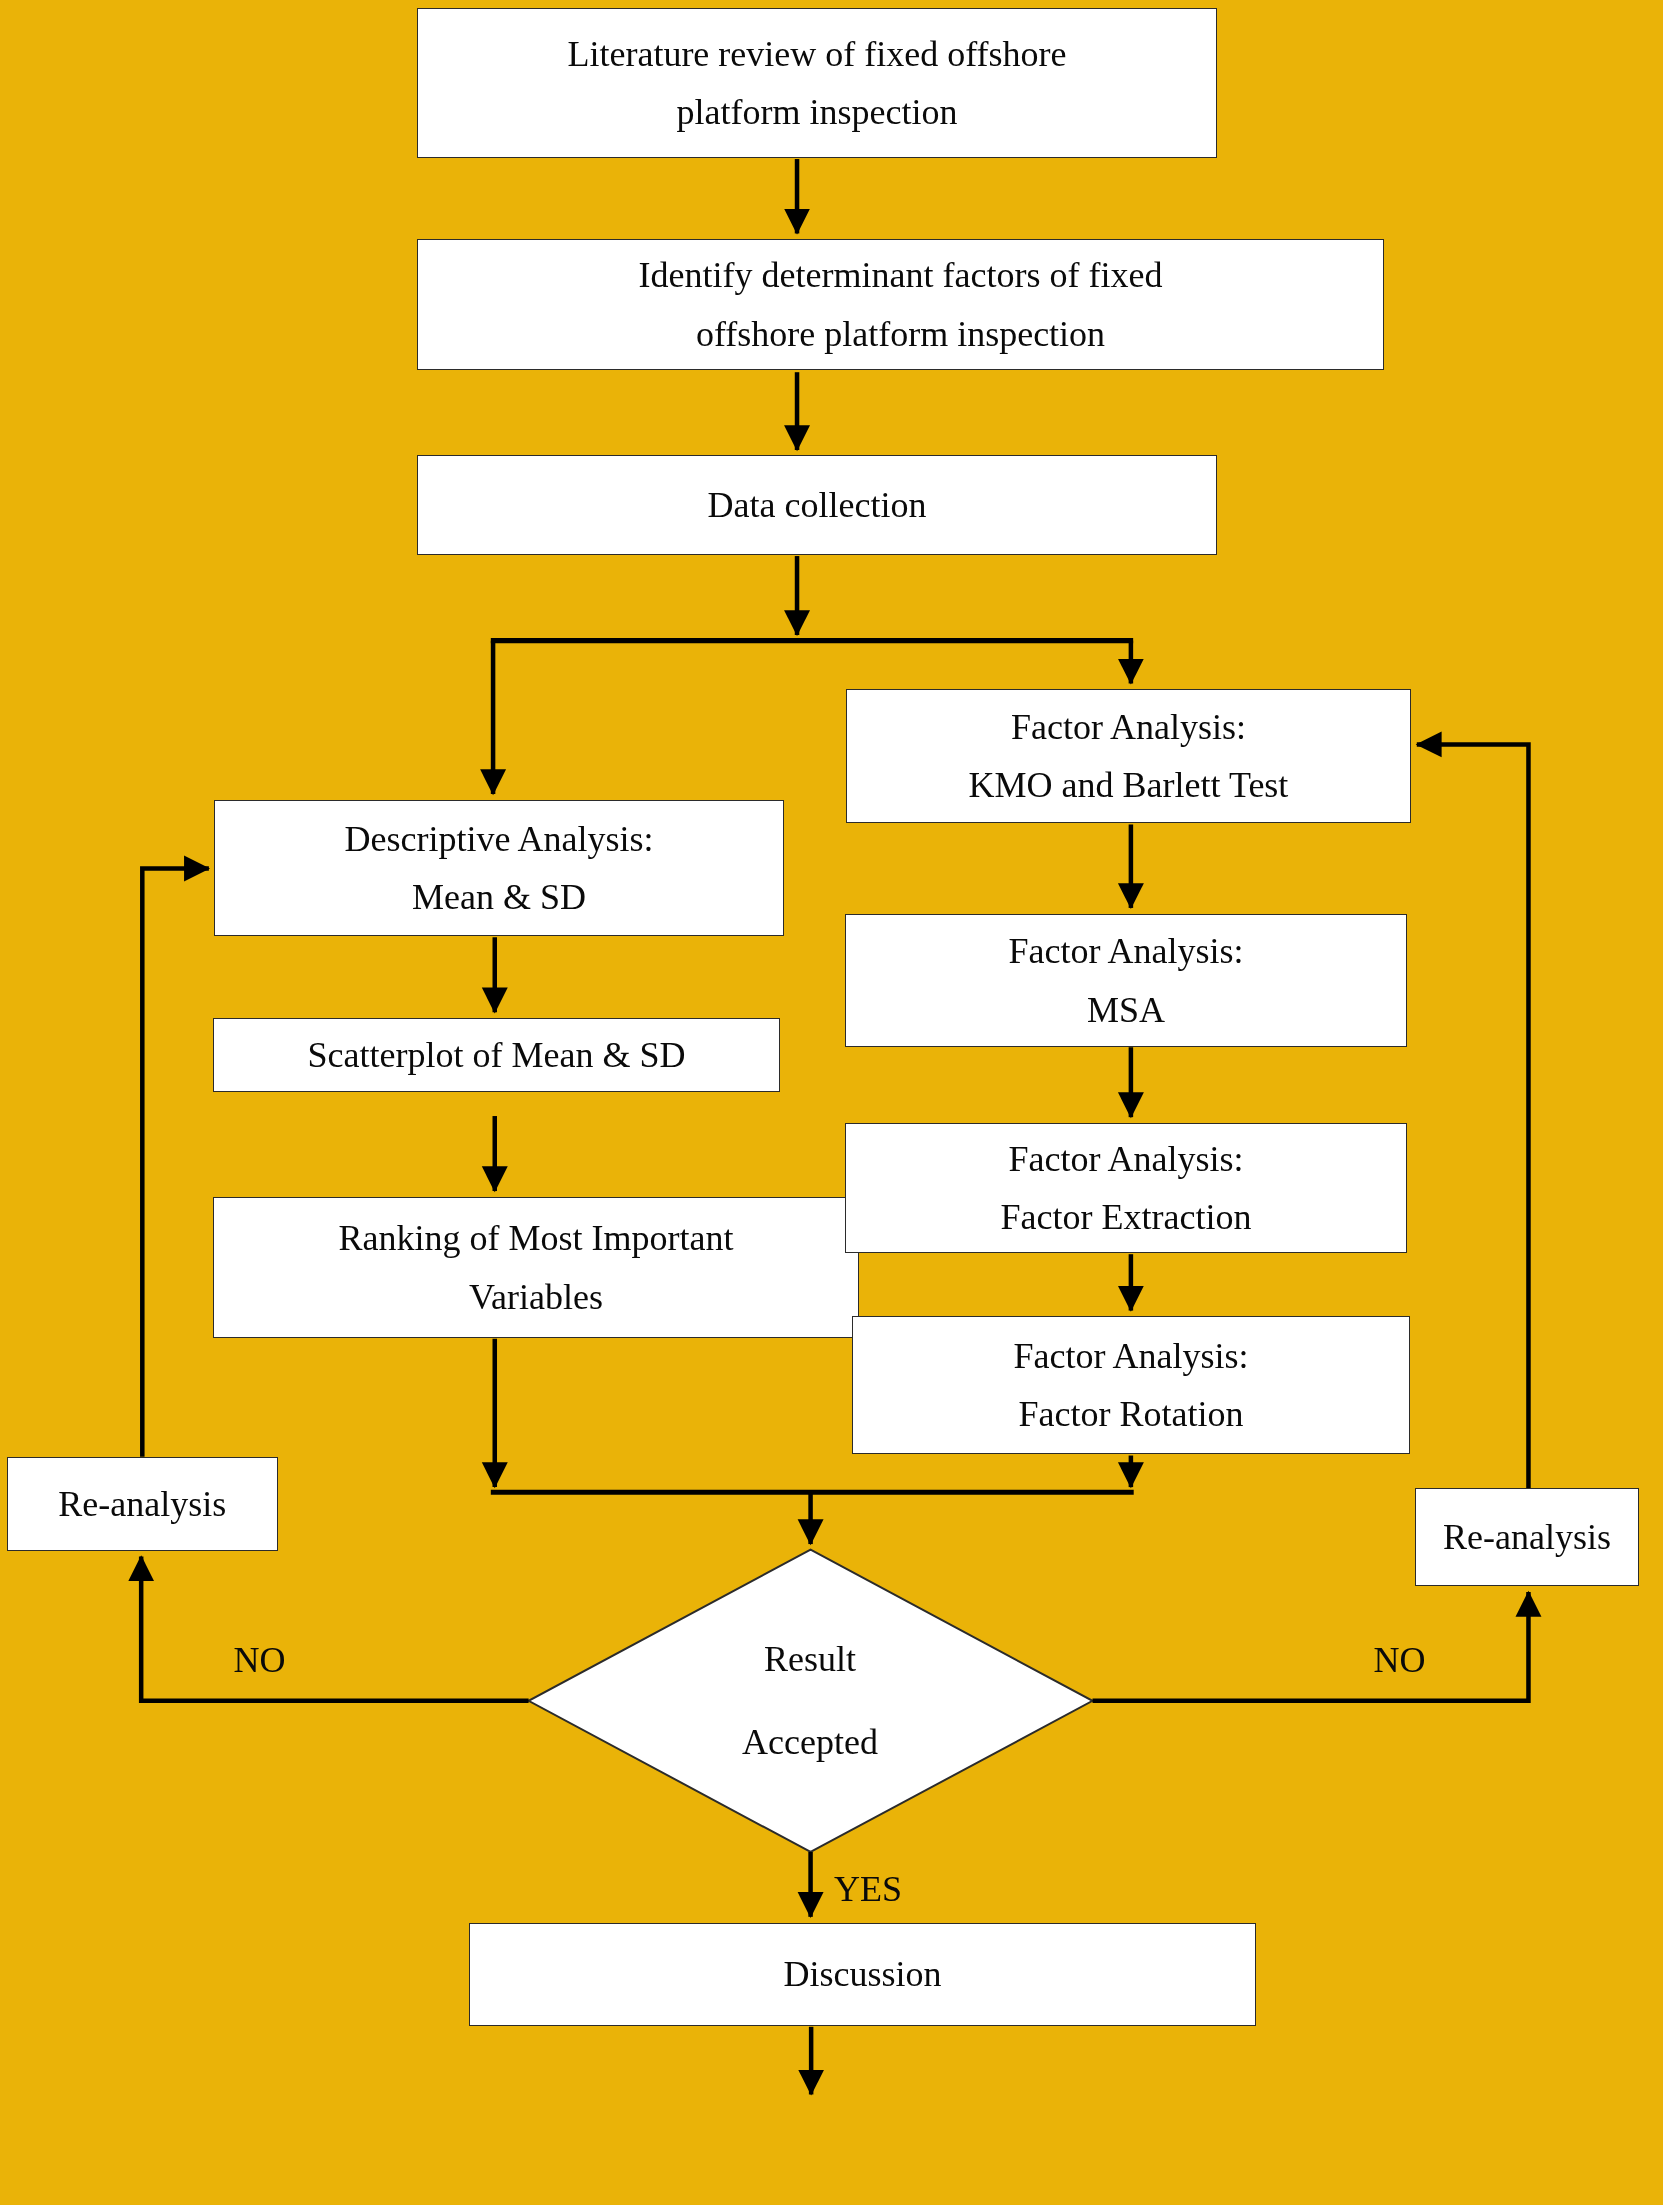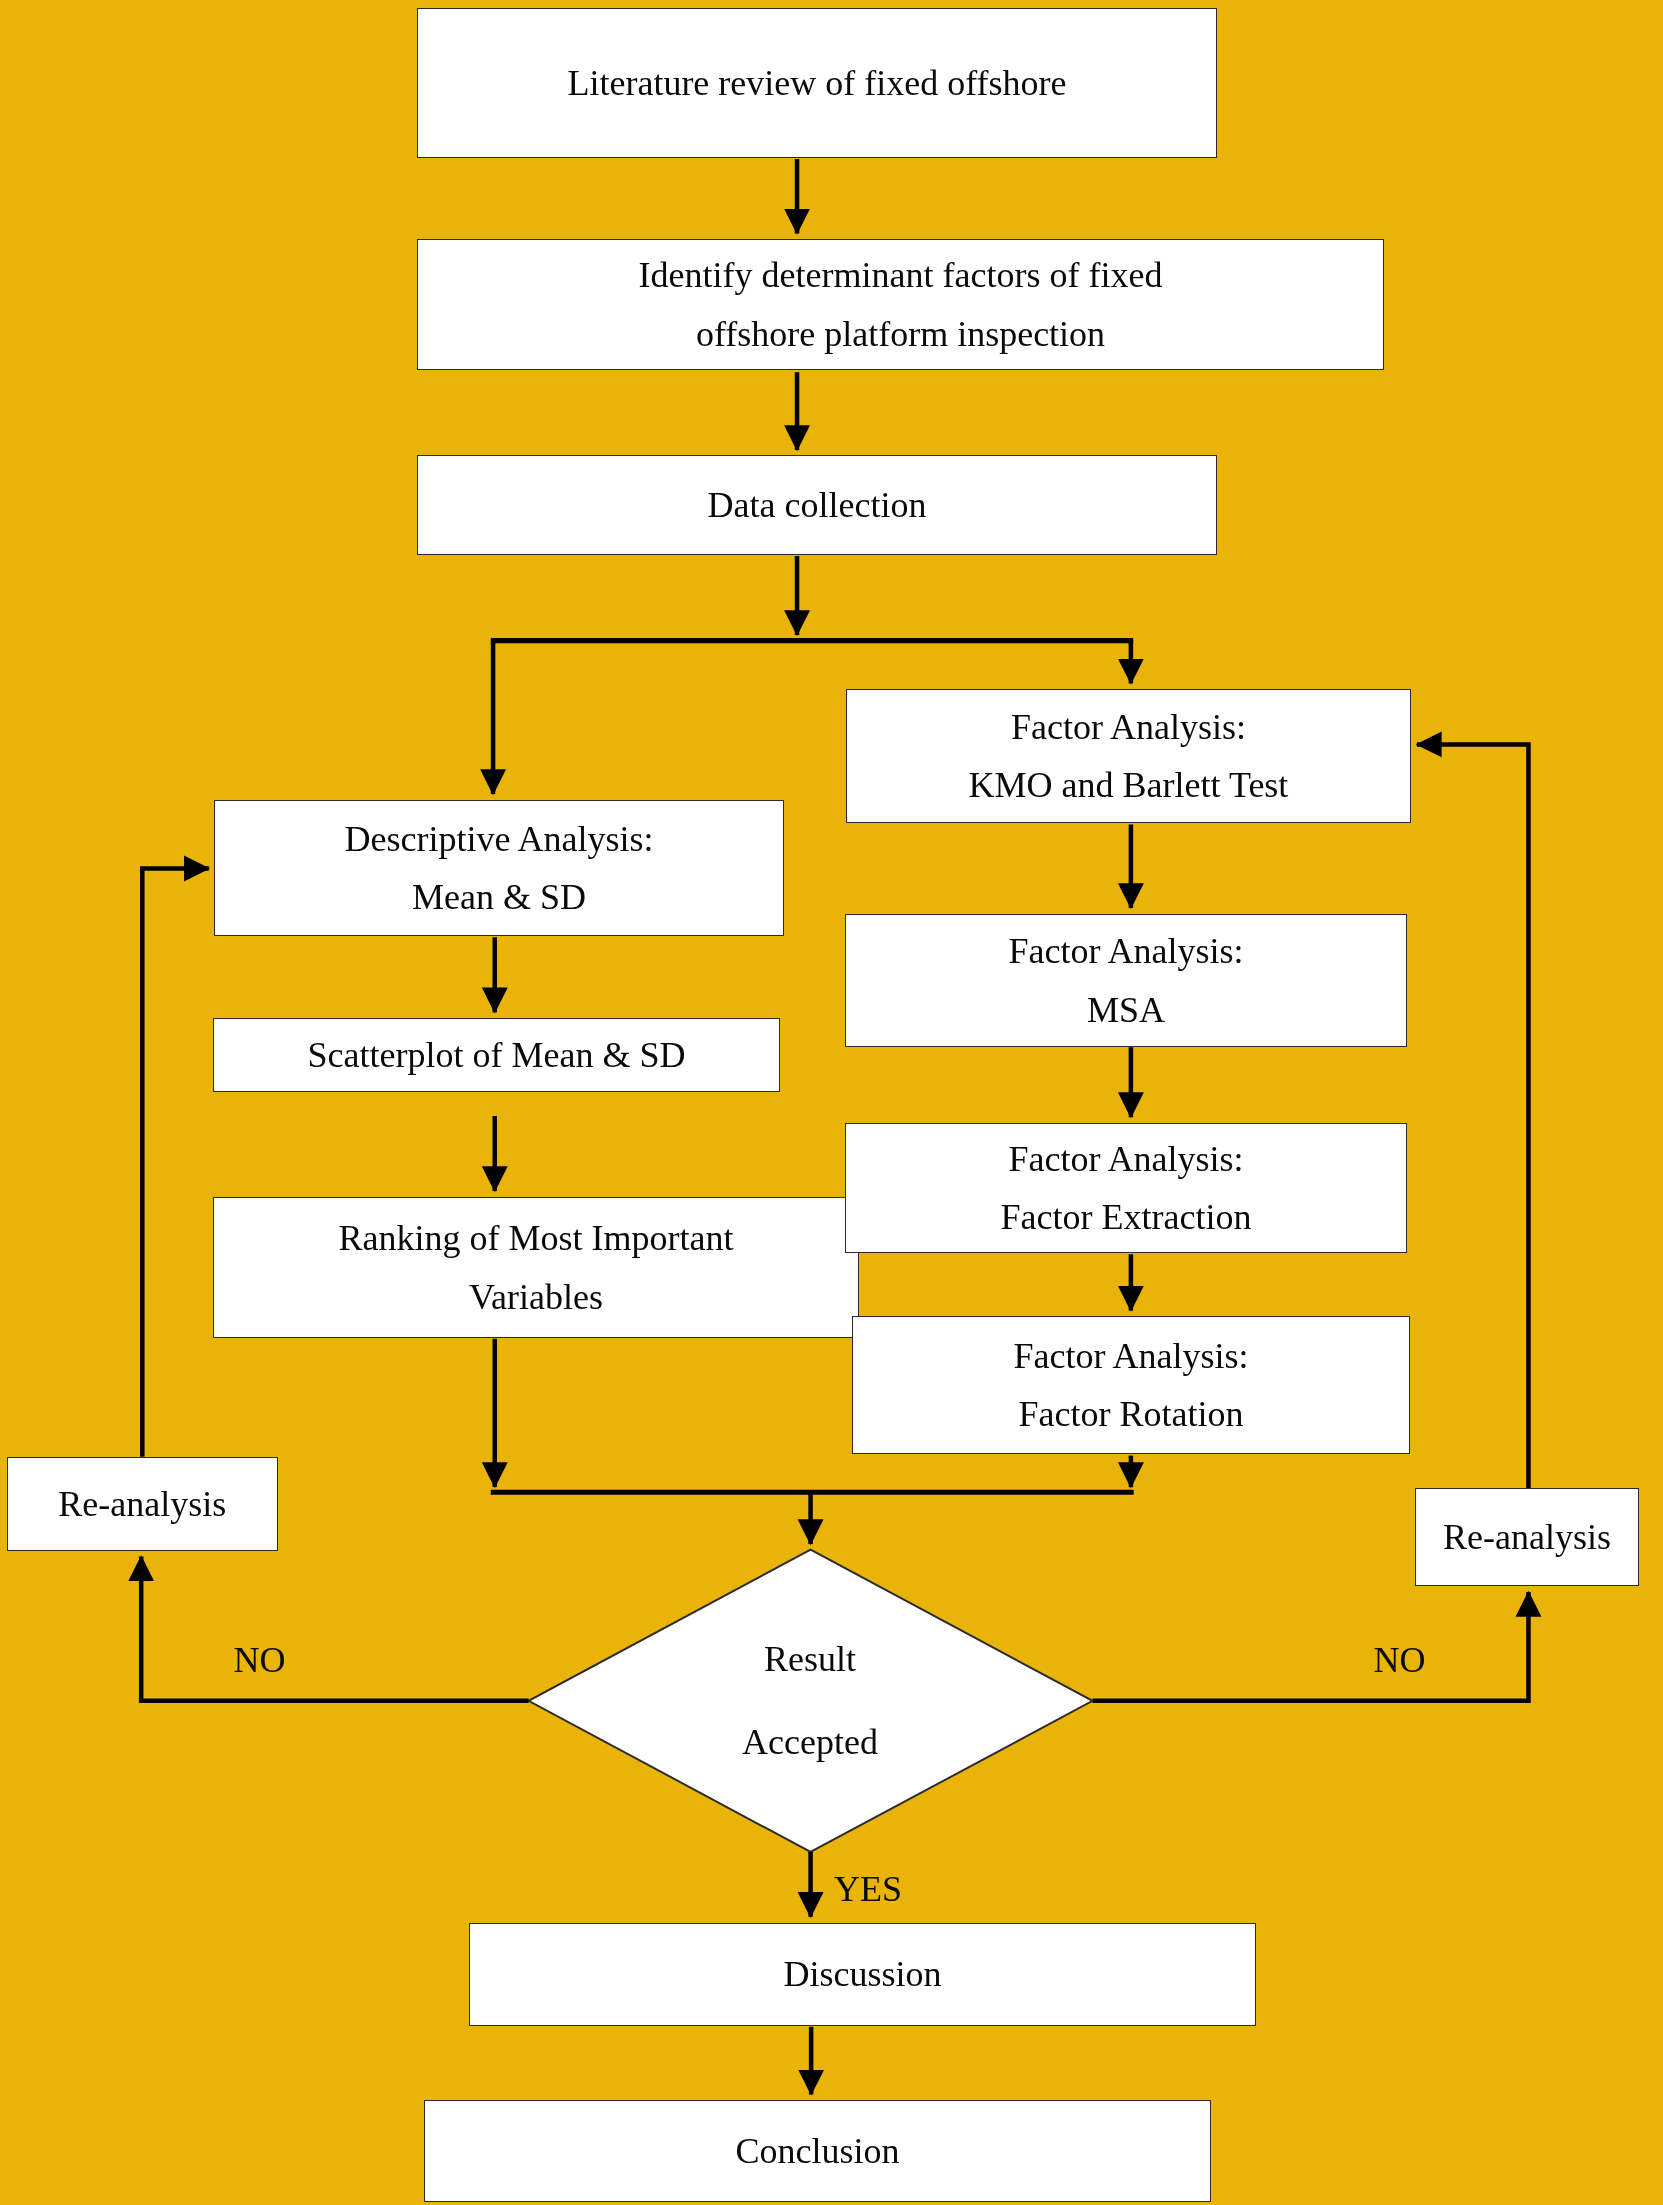--- a/index.html
+++ b/index.html
@@ -90,20 +90,21 @@
     <path d="M252,2583 L252,1540 L370,1540" stroke="#000" stroke-width="8" fill="none" marker-end="url(#ah)"></path>
     <path d="M1937,3016 L2710,3016 L2710,2823" stroke="#000" stroke-width="8" fill="none" marker-end="url(#ah)"></path>
     <path d="M2710,2639 L2710,1320 L2512,1320" stroke="#000" stroke-width="8" fill="none" marker-end="url(#ah)"></path>
 
     <path d="M1437,3284 L1437,3399" stroke="#000" stroke-width="8" fill="none" marker-end="url(#ah)"></path>
     <path d="M1438,3594 L1438,3714" stroke="#000" stroke-width="8" fill="none" marker-end="url(#ah)"></path>
   </svg>
 
   <div class="node" style="left:417px; top:8px; width:800px; height:150px;">
     <span>Literature review of fixed offshore</span>
+    <span>platform inspection</span>
   </div>
 
   <div class="node" style="left:417px; top:239px; width:967px; height:131px;">
     <span>Identify determinant factors of fixed</span>
     <span>offshore platform inspection</span>
   </div>
 
   <div class="node" style="left:417px; top:455px; width:800px; height:100px;">
     <span>Data collection</span>
   </div>
@@ -152,22 +153,19 @@
 
   <div class="decision-text" style="left:669px; top:1639px; width:282px; height:124px;">
     <span>Result</span>
     <span>Accepted</span>
   </div>
 
   <div class="node" style="left:424px; top:1923px; width:787px; height:103px;margin-left:45px;">
     <span>Discussion</span>
   </div>
 
-  <div class="node" style="left:424px; top:2100px; width:787px; height:102px;">
-    <span>Conclusion</span>
-  </div>
 
   <div class="edge-label center" style="left:203px; top:1642px; width:113px;">NO</div>
   <div class="edge-label center" style="left:1343px; top:1642px; width:113px;">NO</div>
   <div class="edge-label" style="left:834px; top:1871px;text-align:right;">YES</div>
 
 </div>
 
 
 </body></html>

